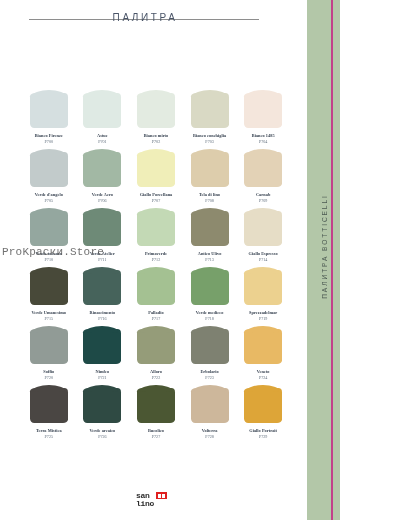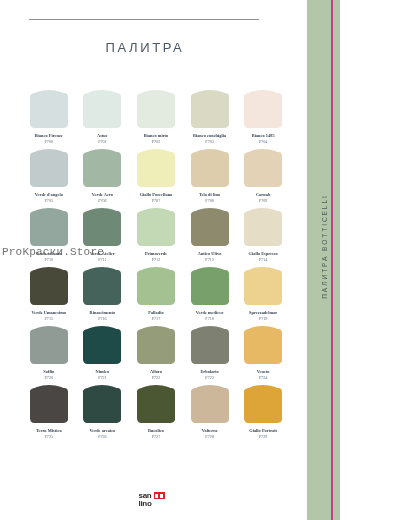--- a/index.html
+++ b/index.html
@@ -28,25 +28,25 @@
     left: 29px;
     top: 19px;
     width: 230px;
     height: 1px;
     background: #8e8e8e;
   }
 
   .page-title {
     position: absolute;
     left: 0;
-    top: 40px;
+    top: 12px;
     width: 290px;
     text-align: center;
     font-family: "Liberation Sans", sans-serif;
-    font-size: 13px;
+    font-size: 10px;
     letter-spacing: 2.6px;
     color: #4a5568;
     font-weight: 400;
   }
 
   .grid {
     position: absolute;
     left: 22px;
     top: 93px;
     width: 268px;
@@ -115,21 +115,21 @@
     position: absolute;
     left: 0;
     top: 492px;
     width: 290px;
     display: flex;
     justify-content: center;
     align-items: center;
   }
   .logo {
     position: relative;
-    font-family: Liberation Sans, sans-serif;
+    font-family: Liberation Mono, monospace;
     font-weight: bold;
     font-size: 8px;
     line-height: 8.2px;
     color: #2b2b2b;
     letter-spacing: -0.3px;
     text-align: left;
   }
   .logo-mark {
     position: absolute;
     right: -13px;

